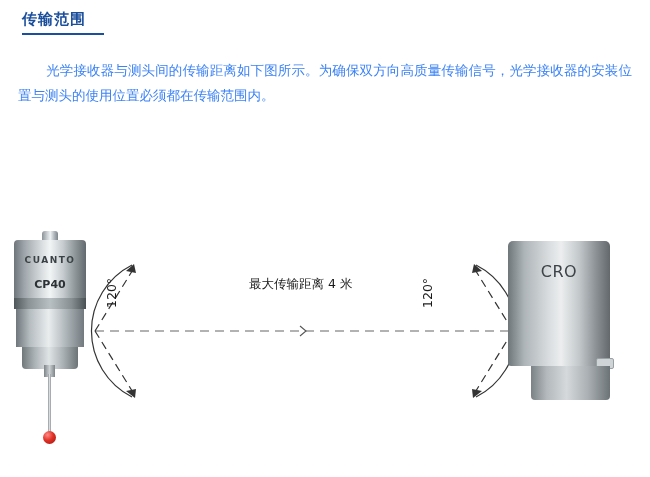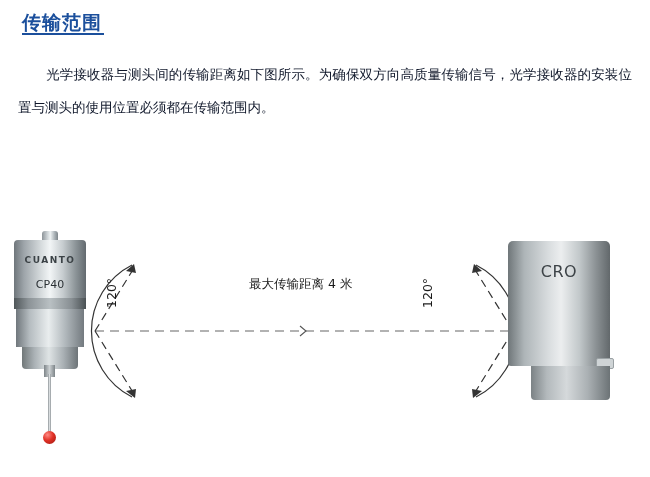--- a/index.html
+++ b/index.html
@@ -18,43 +18,43 @@
     position: relative;
     width: 650px;
     height: 477px;
   }
   
   .heading {
     position: absolute;
     left: 22px;
     top: 10px;
     font-family: "DejaVu Sans", sans-serif;
-    font-size: 19px;
+    font-size: 15px;
     font-weight: bold;
     color: #1b4f9c;
     letter-spacing: 1px;
   }
   .heading-rule {
     position: absolute;
     left: 22px;
     top: 33px;
     width: 82px;
     height: 2px;
     background: #1b4f9c;
   }
   
   .para {
     position: absolute;
     left: 18px;
     top: 44px;
     width: 614px;
     font-family: "DejaVu Sans", sans-serif;
     font-size: 13.5px;
-    color: #0f172a;
-    line-height: 33px;
+    color: #3b82f6;
+    line-height: 25px;
     text-align: justify;
   }
   .para .indent {
     display: inline-block;
     width: 28px;
   }
   
   .figure {
     position: absolute;
     left: 0;
@@ -129,21 +129,21 @@
     color: #3b4246;
   }
   .probe-model {
     position: absolute;
     left: 4px;
     top: 47px;
     width: 64px;
     text-align: center;
     font-family: "DejaVu Sans", sans-serif;
     font-size: 11px;
-    font-weight: normal;
+    font-weight: bold;
     color: #2b3135;
   }
   
   .stylus-shaft {
     position: absolute;
     left: 48px;
     top: 206px;
     width: 3px;
     height: 60px;
     background: linear-gradient(to right,#8e9498,#d8dcde,#8e9498);

